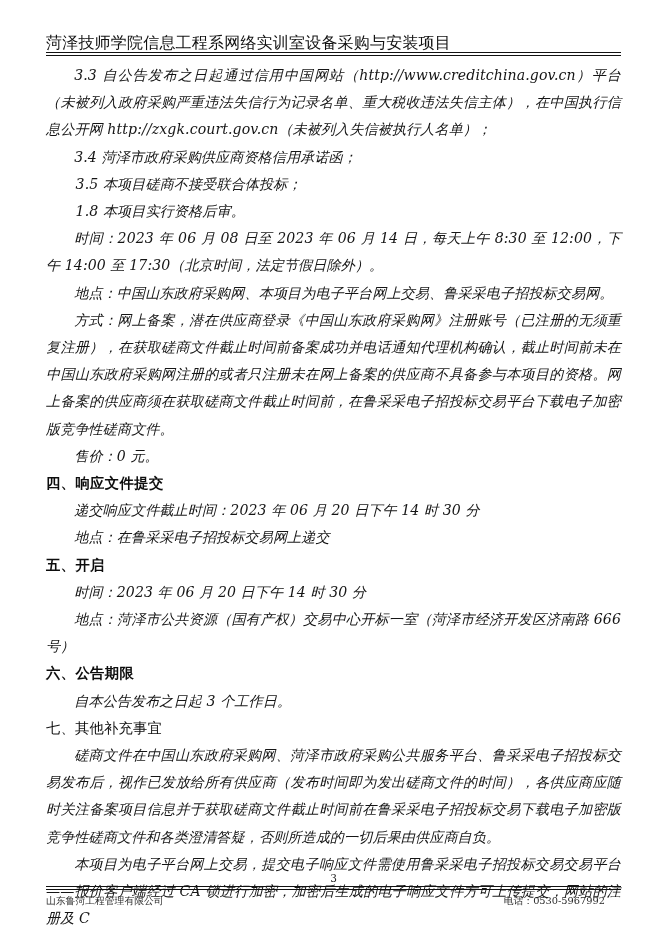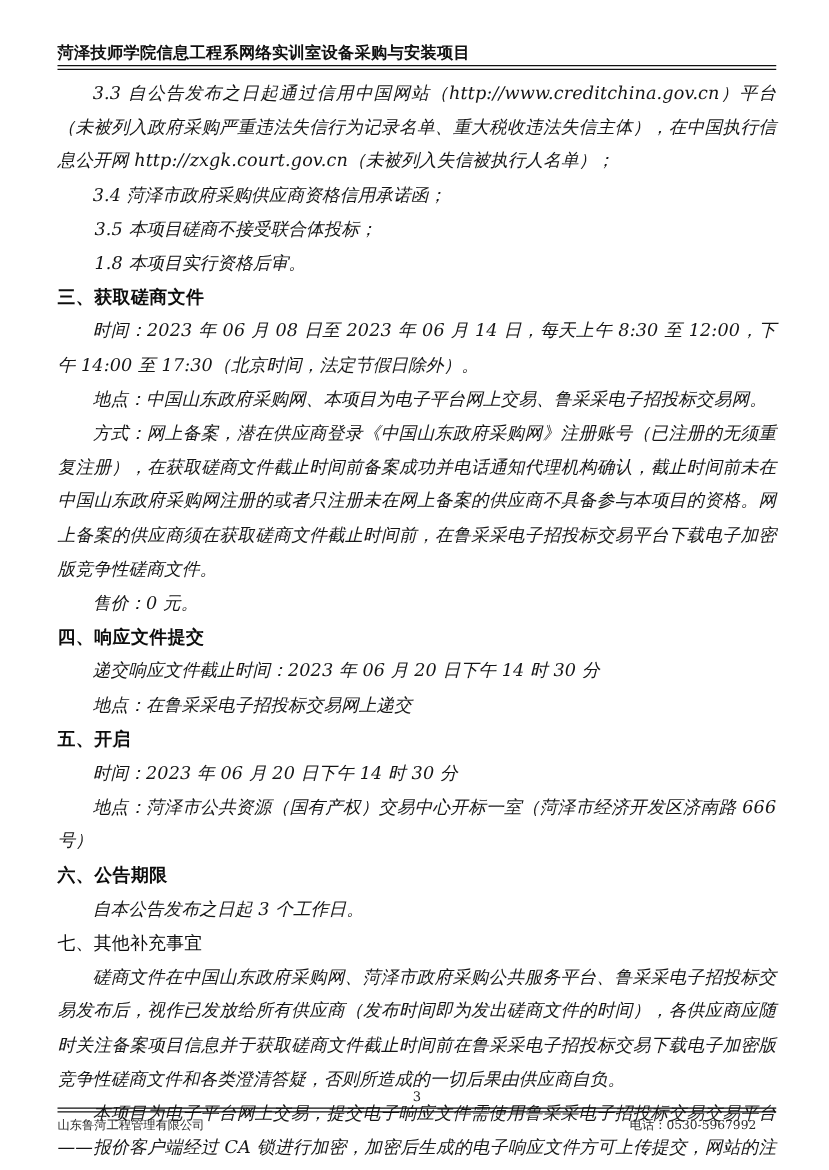--- a/index.html
+++ b/index.html
@@ -21,22 +21,22 @@
   }
 
   
   .header-zone {
     position: absolute;
     left: 46px;
     top: 36px;
     width: 575px;
   }
   .header-title {
-    font-size: 13px;
-    font-weight: bold;
+    font-size: 16px;
+    font-weight: normal;
     letter-spacing: 0.2px;
     line-height: 14px;
     color: #111111;
     white-space: nowrap;
   }
   .header-rule {
     margin-top: 2px;
     border-top: 1.6px solid #111111;
     border-bottom: 0.7px solid #111111;
     height: 1.6px;
@@ -121,21 +121,20 @@
   <div class="body-zone">
 
     <p class="para indent2">3.3 自公告发布之日起通过信用中国网站（http://www.creditchina.gov.cn）平台（未被列入政府采购严重违法失信行为记录名单、重大税收违法失信主体），在中国执行信息公开网 http://zxgk.court.gov.cn（未被列入失信被执行人名单）；</p>
 
     <p class="para indent-item">3.4 菏泽市政府采购供应商资格信用承诺函；</p>
 
     <p class="para indent-sub">3.5 本项目磋商不接受联合体投标；</p>
 
     <p class="para indent-sub">1.8 本项目实行资格后审。</p>
 
-    <h2 class="section">三、获取磋商文件</h2>
 
     <p class="para indent2">时间：2023 年 06 月 08 日至 2023 年 06 月 14 日，每天上午 8:30 至 12:00，下午 14:00 至 17:30（北京时间，法定节假日除外）。</p>
 
     <p class="para indent2">地点：中国山东政府采购网、本项目为电子平台网上交易、鲁采采电子招投标交易网。</p>
 
     <p class="para indent2">方式：网上备案，潜在供应商登录《中国山东政府采购网》注册账号（已注册的无须重复注册），在获取磋商文件截止时间前备案成功并电话通知代理机构确认，截止时间前未在中国山东政府采购网注册的或者只注册未在网上备案的供应商不具备参与本项目的资格。网上备案的供应商须在获取磋商文件截止时间前，在鲁采采电子招投标交易平台下载电子加密版竞争性磋商文件。</p>
 
     <p class="para indent2">售价：0 元。</p>
 
     <h2 class="section">四、响应文件提交</h2>

